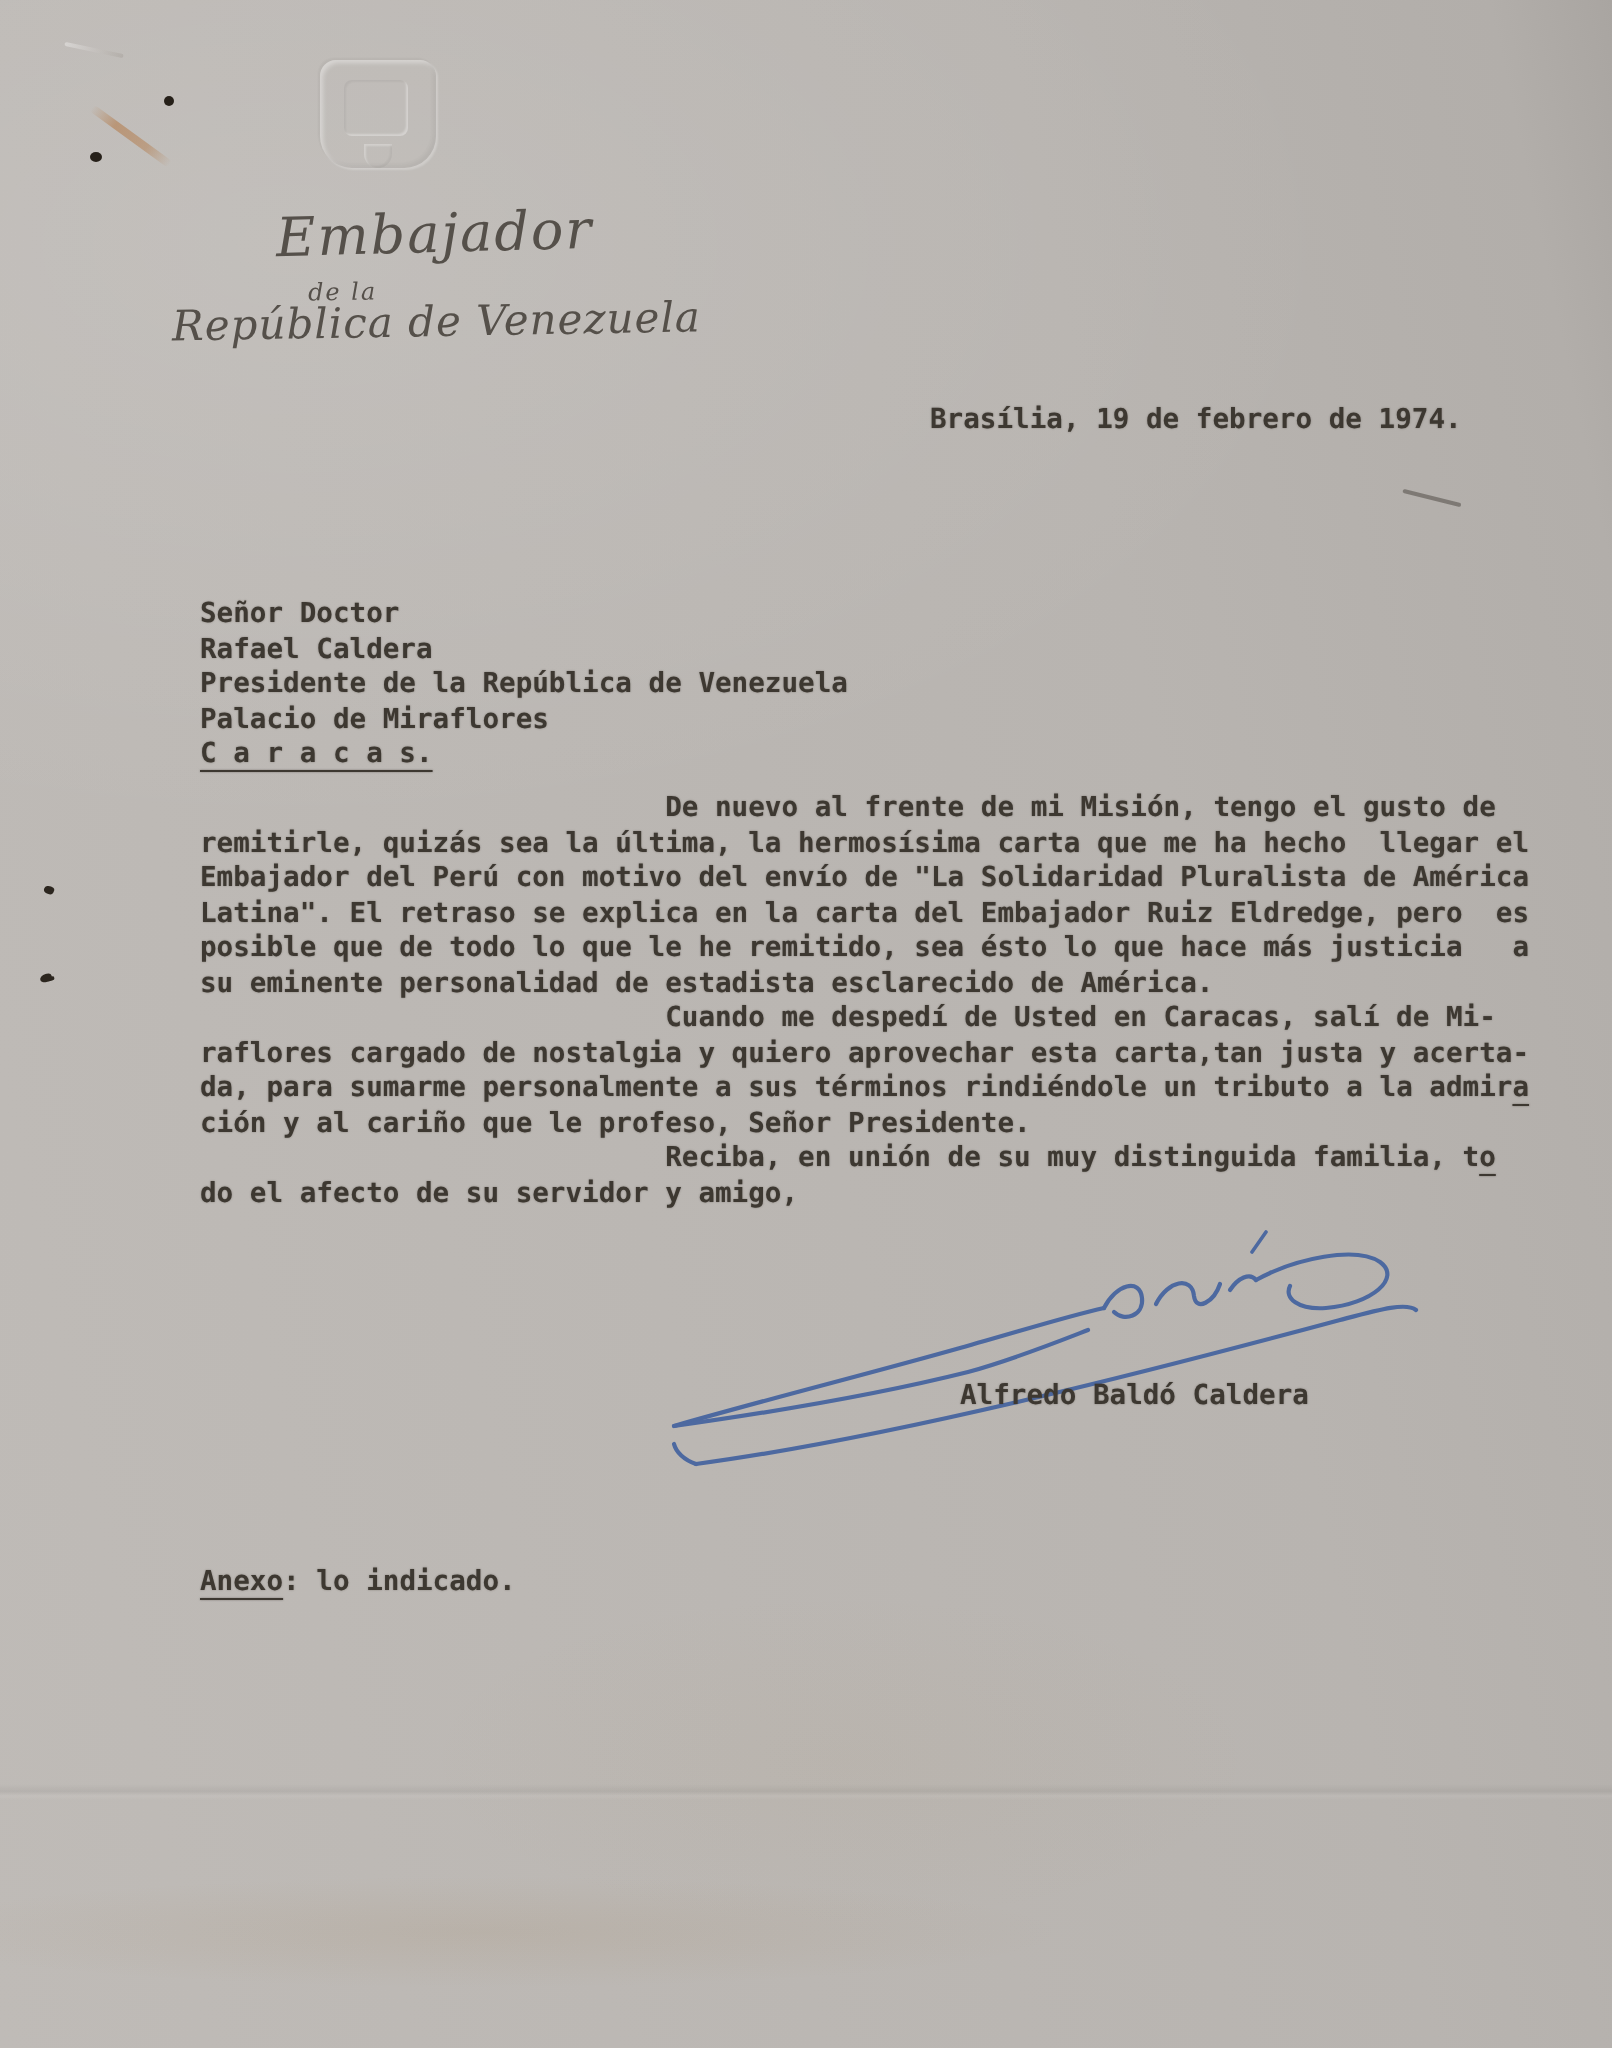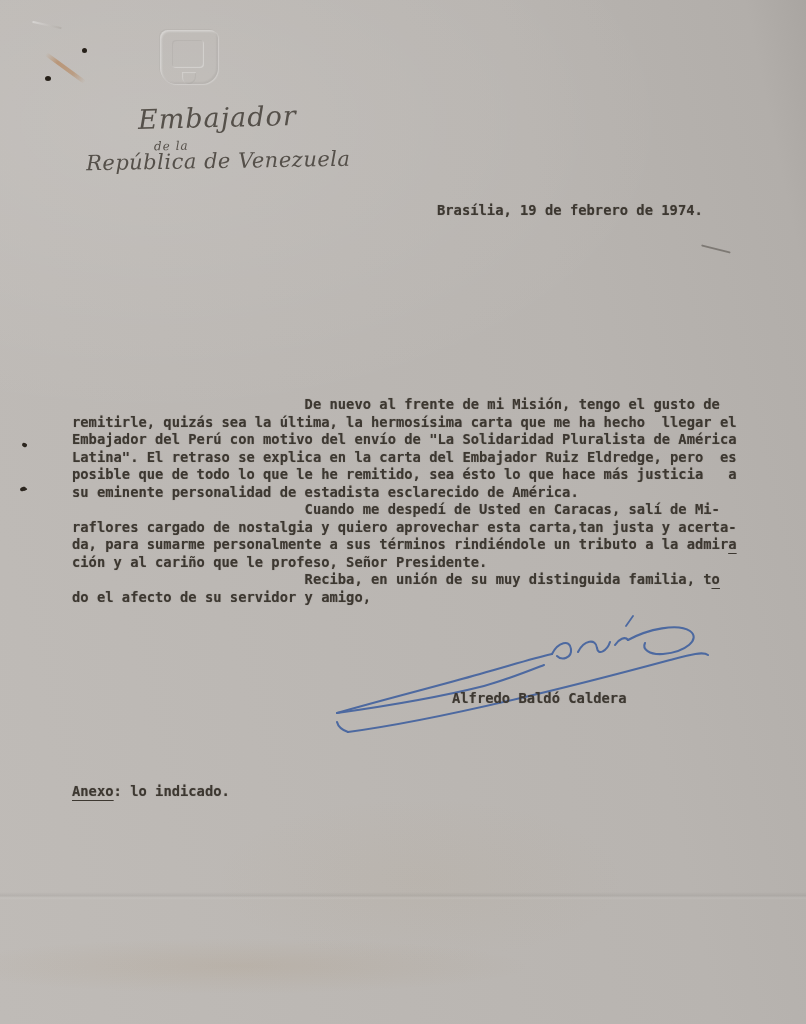--- a/index.html
+++ b/index.html
@@ -23,20 +23,21 @@
       linear-gradient(258deg, #a9a5a1 0%, #b2aeaa 6%, #b8b4b0 30%, #bcb8b4 70%, #bfbbb7 100%);
     color:var(--ink);
   }
   
   .type{
     font-family:"DejaVu Sans Mono", monospace;
     font-size:13.8px; font-weight:bold; letter-spacing:0;
     color:var(--ink);
     text-shadow:0 0 1px rgba(61,56,49,.45);
     white-space:pre;
+    margin-left:28px;
   }
   .line{line-height:17.5px;height:17.5px;}
   .indent{padding-left:28ch;}
   .ul-last, .u{
     text-decoration:underline;
     text-underline-offset:3.5px;
     text-decoration-thickness:1.4px;
   }
   #recipient-block{position:absolute;left:72px;top:299px;}
   #salutation{position:absolute;left:72px;top:395px;}
@@ -129,20 +130,21 @@
     <div class="inner"></div>
     <div class="tail"></div>
   </div>
 
   <div id="lh1" class="script">Embajador</div>
   <div id="lh2" class="script">de la</div>
   <div id="lh3" class="script">República de Venezuela</div>
 
   <div id="dateline" class="type">Brasília, 19 de febrero de 1974.</div>
 
+  <div id="recipient-block" class="type"><div class="line">Señor Doctor</div><div class="line">Rafael Caldera</div><div class="line">Presidente de la República de Venezuela</div><div class="line">Palacio de Miraflores</div><div class="line u">C a r a c a s.</div></div>
 
 
   <div id="body-block" class="type"><div class="line indent">De nuevo al frente de mi Misión, tengo el gusto de</div><div class="line">remitirle, quizás sea la última, la hermosísima carta que me ha hecho  llegar el</div><div class="line">Embajador del Perú con motivo del envío de "La Solidaridad Pluralista de América</div><div class="line">Latina". El retraso se explica en la carta del Embajador Ruiz Eldredge, pero  es</div><div class="line">posible que de todo lo que le he remitido, sea ésto lo que hace más justicia   a</div><div class="line">su eminente personalidad de estadista esclarecido de América.</div><div class="line indent">Cuando me despedí de Usted en Caracas, salí de Mi-</div><div class="line">raflores cargado de nostalgia y quiero aprovechar esta carta,tan justa y acerta-</div><div class="line">da, para sumarme personalmente a sus términos rindiéndole un tributo a la admir<span class="u">a</span></div><div class="line">ción y al cariño que le profeso, Señor Presidente.</div><div class="line indent">Reciba, en unión de su muy distinguida familia, t<span class="u">o</span></div><div class="line">do el afecto de su servidor y amigo,</div></div>
 
   <svg id="signature-svg" width="420" height="135" viewBox="0 0 420 135">
     <g fill="none" stroke="#44639f" stroke-width="2.1" stroke-linecap="round" stroke-linejoin="round" opacity="0.92">
       <path d="M 25 105 C 70 92 122 79 168 66 C 200 57 222 50 240 46"></path>
       <path d="M 25 105 C 82 97 132 88 172 78 C 194 72 214 64 232 57"></path>
       <path d="M 240 46 C 246 34 258 31 259 41 C 260 50 250 53 245 48"></path>
       <path d="M 266 44 C 272 32 284 30 285 40 C 286 48 295 43 298 34"></path>

